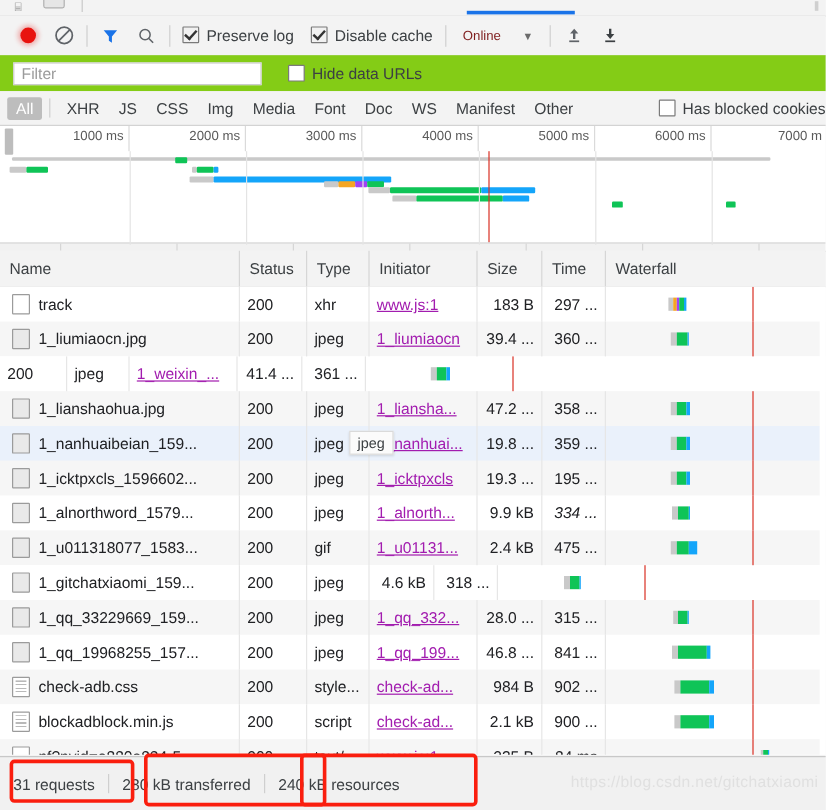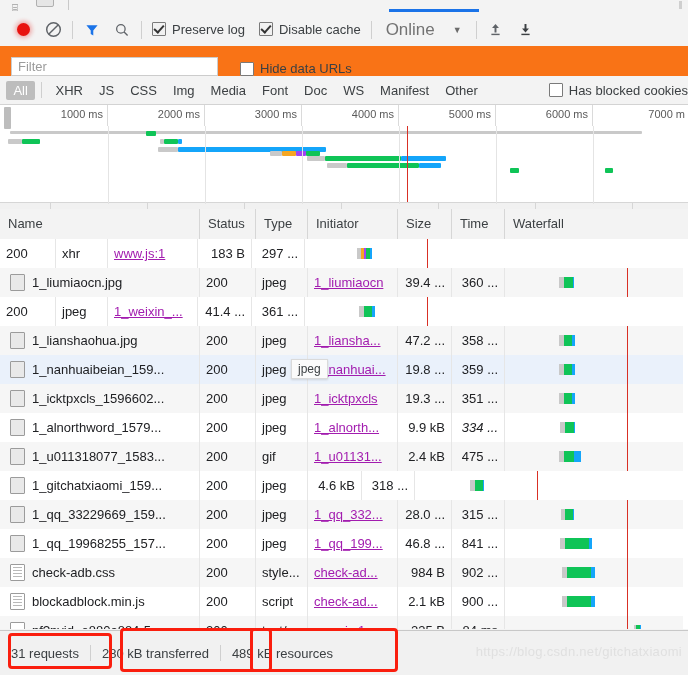--- a/index.html
+++ b/index.html
@@ -27,26 +27,26 @@
   .tb-btn{width:30px;height:26px;display:flex;align-items:center;justify-content:center;cursor:pointer;}
   .rec-dot{width:13px;height:13px;border-radius:50%;background:#e8130f;
            box-shadow:0 0 4px 2px rgba(232,19,15,.33);}
   .sep{width:1px;height:18px;background:#cfcfcf;margin:0 4px;}
   .chk{width:12px;height:12px;border:1px solid #7a7a7a;border-radius:1px;background:#fff;
        display:inline-block;position:relative;vertical-align:-2px;margin-right:6px;}
   .chk.on{background:#f1f1f1;}
   .chk.on:after{content:"";position:absolute;left:3px;top:0px;width:4px;height:8px;
        border:solid #333;border-width:0 2px 2px 0;transform:rotate(42deg);}
   .lbl{font-size:13px;color:#3c4043;white-space:nowrap;cursor:default;}
-  .throttle{font-size:17px;color:#737373;margin-left:10px;white-space:nowrap;}
+  .throttle{font-size:11px;color:#7f1d1d;margin-left:10px;white-space:nowrap;}
   .caret{margin-left:18px;color:#6b6b6b;font-size:9px;}
 
   
-  .filterrow{position:absolute;left:0;top:46px;width:688px;height:30px;background:#f97316;
-             display:flex;align-items:flex-end;}
+  .filterrow{position:absolute;left:0;top:46px;width:688px;height:30px;background:#84cc16;
+             display:flex;align-items:center;}
   .filterbox{margin-left:11px;width:207px;height:19px;background:#fff;border:1px solid #ccc;
              display:flex;align-items:center;padding:0 6px;box-sizing:border-box;}
   .filterbox span{color:#9b9b9b;font-size:13px;}
   .hidedata{margin-left:22px;display:flex;align-items:center;}
 
   
   .typerow{position:absolute;left:0;top:76px;width:688px;height:28px;background:#f3f3f3;
            display:flex;align-items:center;border-bottom:1px solid #d3d3d3;text-align:right;}
   .tchip{font-size:13px;color:#3c4043;padding:2px 7px;border-radius:2px;margin-right:2px;cursor:pointer;white-space:nowrap;}
   .tchip.sel{background:#bdbdbd;color:#fff;}
@@ -262,20 +262,24 @@
       <div class="th" style="width: 56px;">Status</div>
       <div class="th" style="width: 52px;">Type</div>
       <div class="th" style="width: 90px;">Initiator</div>
       <div class="th" style="width: 54px;">Size</div>
       <div class="th" style="width: 53px;">Time</div>
       <div class="th" style="width: 183px;">Waterfall</div>
     </div>
 
   <div class="tbody" id="tbody">
       <div class="row even">
+        <div class="cell c-name" style="width: 200px;">
+          <span class="fico doc"></span>
+          <span class="name-txt">track</span>
+        </div>
         <div class="cell " style="width: 56px;">200</div>
         <div class="cell " style="width: 52px;">xhr</div>
         <div class="cell c-init" style="width: 90px;"><a href="#">www.js:1</a></div>
         <div class="cell c-num" style="width: 54px;">183 B</div>
         <div class="cell c-num" style="width: 53px;">297 ...</div>
         <div class="wf">
           <div class="wfbar" style="left: 52px; width: 4px; background: rgb(201, 201, 201);"></div>
           <div class="wfbar" style="left: 56px; width: 3px; background: rgb(245, 166, 35);"></div>
           <div class="wfbar" style="left: 59px; width: 2px; background: rgb(161, 66, 244);"></div>
           <div class="wfbar" style="left: 61px; width: 4px; background: rgb(15, 196, 87);"></div>
@@ -349,21 +353,21 @@
       </div>
       <div class="row odd">
         <div class="cell c-name" style="width: 200px;">
           <span class="fico img"></span>
           <span class="name-txt">1_icktpxcls_1596602...</span>
         </div>
         <div class="cell " style="width: 56px;">200</div>
         <div class="cell " style="width: 52px;">jpeg</div>
         <div class="cell c-init" style="width: 90px;"><a href="#">1_icktpxcls</a></div>
         <div class="cell c-num" style="width: 54px;">19.3 ...</div>
-        <div class="cell c-num" style="width: 53px;">351 ...</div>
+        <div class="cell c-num" style="width: 53px;">195 ...</div>
         <div class="wf">
           <div class="wfbar" style="left: 54px; width: 5px; background: rgb(201, 201, 201);"></div>
           <div class="wfbar" style="left: 59px; width: 8px; background: rgb(15, 196, 87);"></div>
           <div class="wfbar" style="left: 67px; width: 3px; background: rgb(20, 165, 250);"></div>
           <div class="wf-rl" style="left: 122px;"></div>
         </div>
       </div>
       <div class="row even">
         <div class="cell c-name" style="width: 200px;">
           <span class="fico img"></span>
@@ -502,21 +506,21 @@
     </div>
   <div class="scroll-right"></div>
 
   <div class="tooltip" id="tooltip" style="left:291px;top:359px;">jpeg</div>
 
   <div class="status">
     <div class="st-item">31 requests</div>
     <div class="st-sep"></div>
     <div class="st-item">280 kB transferred</div>
     <div class="st-sep"></div>
-    <div class="st-item">489 kB resources</div>
+    <div class="st-item">240 kB resources</div>
     <div class="watermark">https://blog.csdn.net/gitchatxiaomi</div>
   </div>
 
   <div id="annot-layer">
       <div class="annot" style="left: 8px; top: 633px; width: 104px; height: 36px;"></div>
       <div class="annot" style="left: 120px; top: 628px; width: 152px; height: 44px;"></div>
       <div class="annot" style="left: 250px; top: 628px; width: 148px; height: 44px;"></div>
     </div>
 </div>
 

